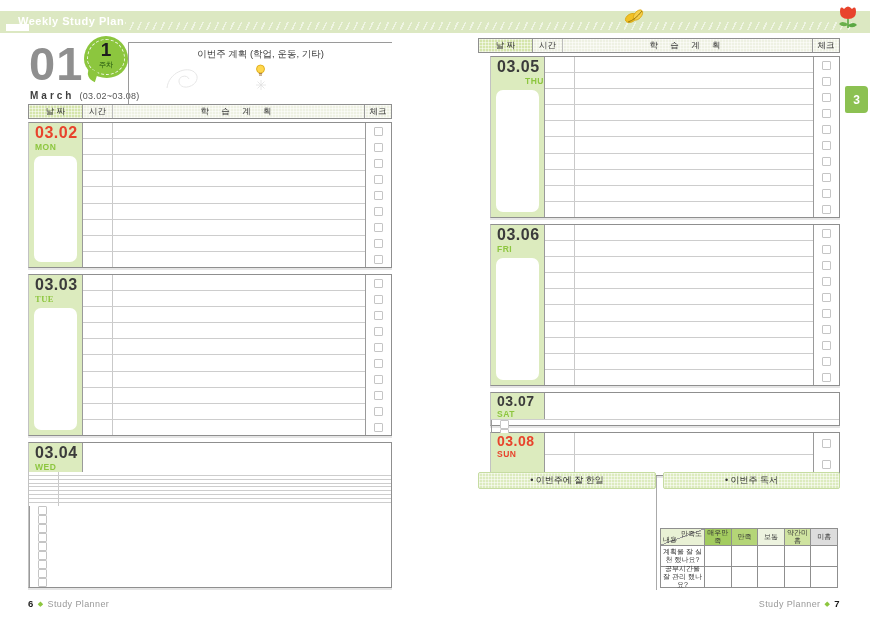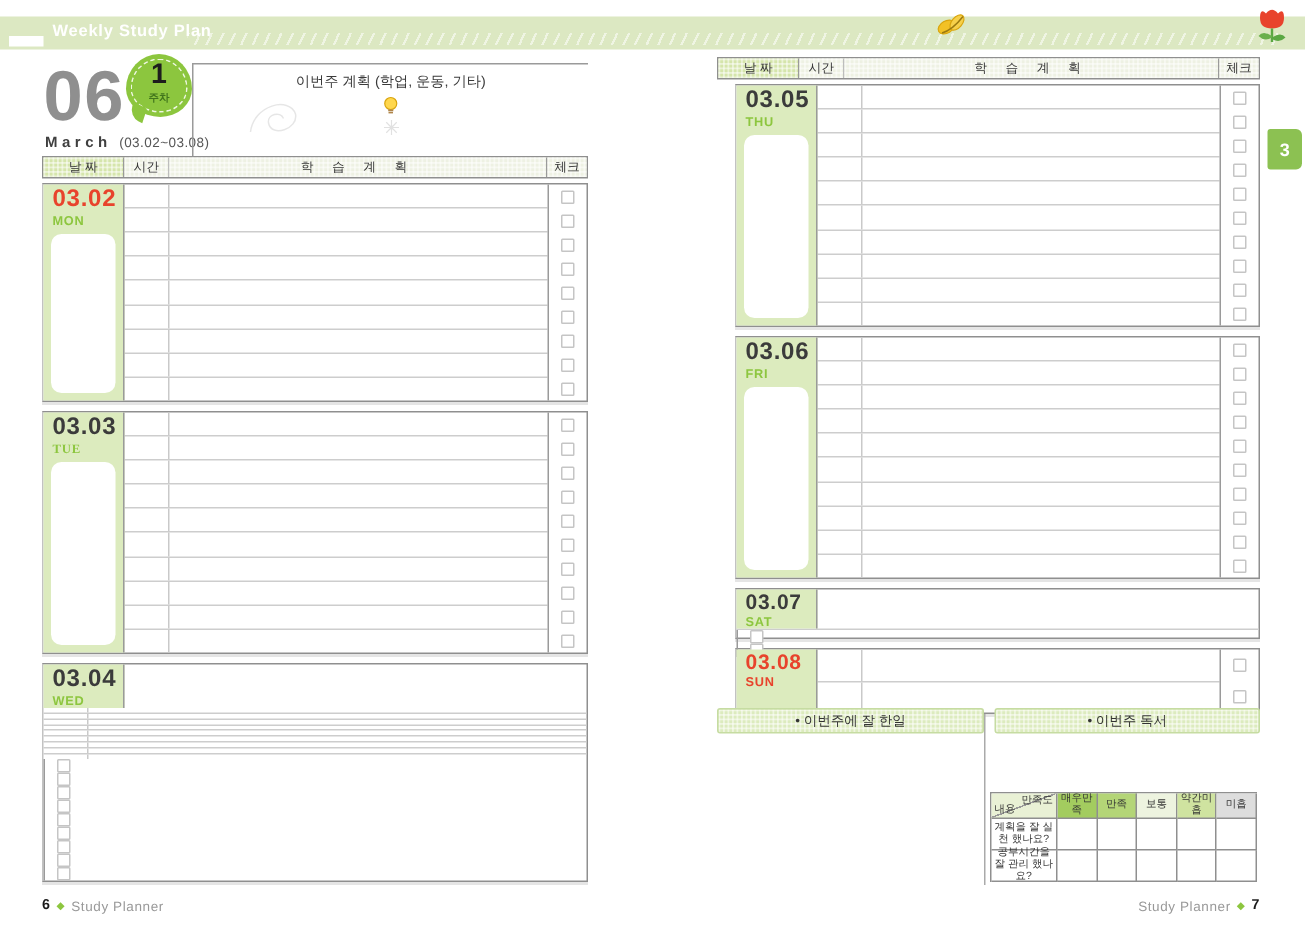--- a/index.html
+++ b/index.html
@@ -2,21 +2,21 @@
 <html><head>
 <meta charset="utf-8">
 <style>
   * { margin:0; padding:0; box-sizing:border-box; }
   body { background:#fff; font-family:"Liberation Sans", sans-serif; }
   .canvas { position:relative; width:870px; height:622px; background:#ffffff; overflow:hidden; }
 
   
   .topbar { position:absolute; left:0; top:11px; width:870px; height:22px; background:#dce8c2; }
   .topbar-block { position:absolute; left:6px; top:13px; width:23px; height:7px; background:#fff; }
-  .topbar-title { position:absolute; left:35px; top:4px; font-size:11px; font-weight:bold; color:#fff; letter-spacing:.5px; }
+  .topbar-title { position:absolute; left:18px; top:4px; font-size:11px; font-weight:bold; color:#fff; letter-spacing:.5px; }
   .topbar-stripes { position:absolute; left:125px; right:18px; top:11px; height:8px;
     background:repeating-linear-gradient(115deg, rgba(255,255,255,.55) 0 1.5px, transparent 1.5px 7px); }
   .icon-abs { position:absolute; }
 
   
   .month-num { position:absolute; left:29px; top:40px; font-size:47px; font-weight:bold; color:#8f8f8f; line-height:1; letter-spacing:1px; }
   .month-line { position:absolute; left:30px; top:90px; display:flex; gap:5px; align-items:baseline; }
   .month-name { font-weight:bold; letter-spacing:3px; font-size:10px; color:#3f3f3f; }
   .month-range { font-size:9px; color:#555; letter-spacing:.3px; }
 
@@ -109,21 +109,21 @@
     <ellipse cx="14" cy="7" rx="6" ry="3.5" fill="#f6d04a" stroke="#d9a50e" stroke-width="0.8" transform="rotate(-50 14 7)"></ellipse>
     <path d="M4 14 Q11 12 18 3" stroke="#9b7a10" stroke-width="1" fill="none"></path>
   </svg>
   <svg class="icon-abs" style="left:836px;top:4px" width="24" height="28" viewBox="0 0 24 28">
     <path d="M4 8 Q4 1 8 5 Q12 0 16 5 Q20 1 20 8 Q20 15 12 15 Q4 15 4 8 Z" fill="#e8432c"></path>
     <path d="M12 15 L12 24" stroke="#5ba843" stroke-width="1.6"></path>
     <path d="M12 20 Q6 16 3 20 Q7 24 12 21 Z" fill="#6ab04c"></path>
     <path d="M12 21 Q18 17 21 21 Q17 25 12 22 Z" fill="#5ba843"></path>
   </svg>
 
-  <div class="month-num">06</div>
+  <div class="month-num">01</div>
   <div class="month-line">
     <span class="month-name">March</span>
     <span class="month-range">(03.02~03.08)</span>
   </div>
 
   <div class="week-badge">
     <div class="badge-blob"></div>
     <div class="badge-tail"></div>
     <div class="badge-num">1</div>
     <div class="badge-label">주차</div>
@@ -393,21 +393,21 @@
   <div class="tbl-header" style="left:478px;top:38px;width:362px">
     <div class="h-date checker">날 짜</div>
     <div class="h-time checker">시간</div>
     <div class="h-plan checker">학 습 계 획</div>
     <div class="h-check checker">체크</div>
   </div>
   <div id="right-days" class="day-col right" style="left:478px;top:53px">
       <div class="day-block" style="height: 162px;">
         <div class="date-cell">
           <div class="date-num" style="color: rgb(59, 59, 59);">03.05</div>
-          <div class="day-name" style="color: rgb(141, 198, 63);">THU</div>
+          <div class="day-name" style="color: rgb(141, 198, 63); margin-left: 28px;">THU</div>
           <div class="memo-box"></div>
         </div>
         <div class="rows">
           <div class="plan-row">
             <div class="time-cell"></div>
             <div class="plan-cell"></div>
           </div>
           <div class="plan-row">
             <div class="time-cell"></div>
             <div class="plan-cell"></div>

